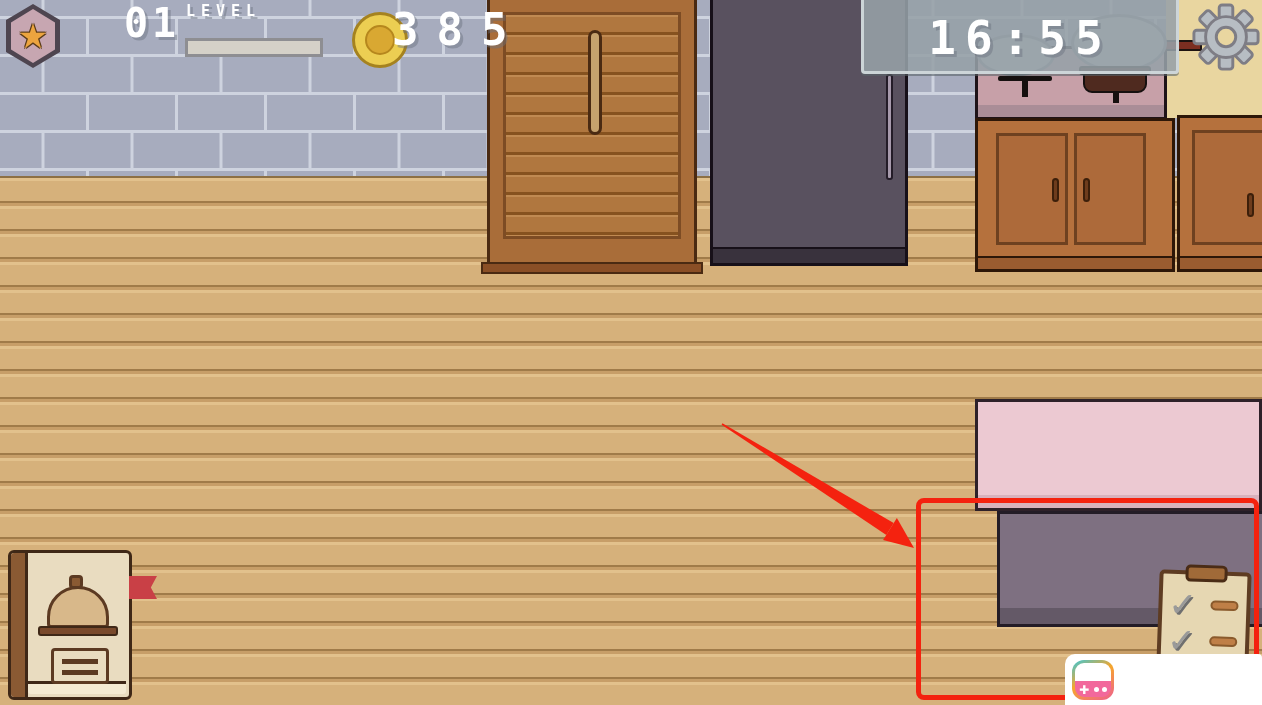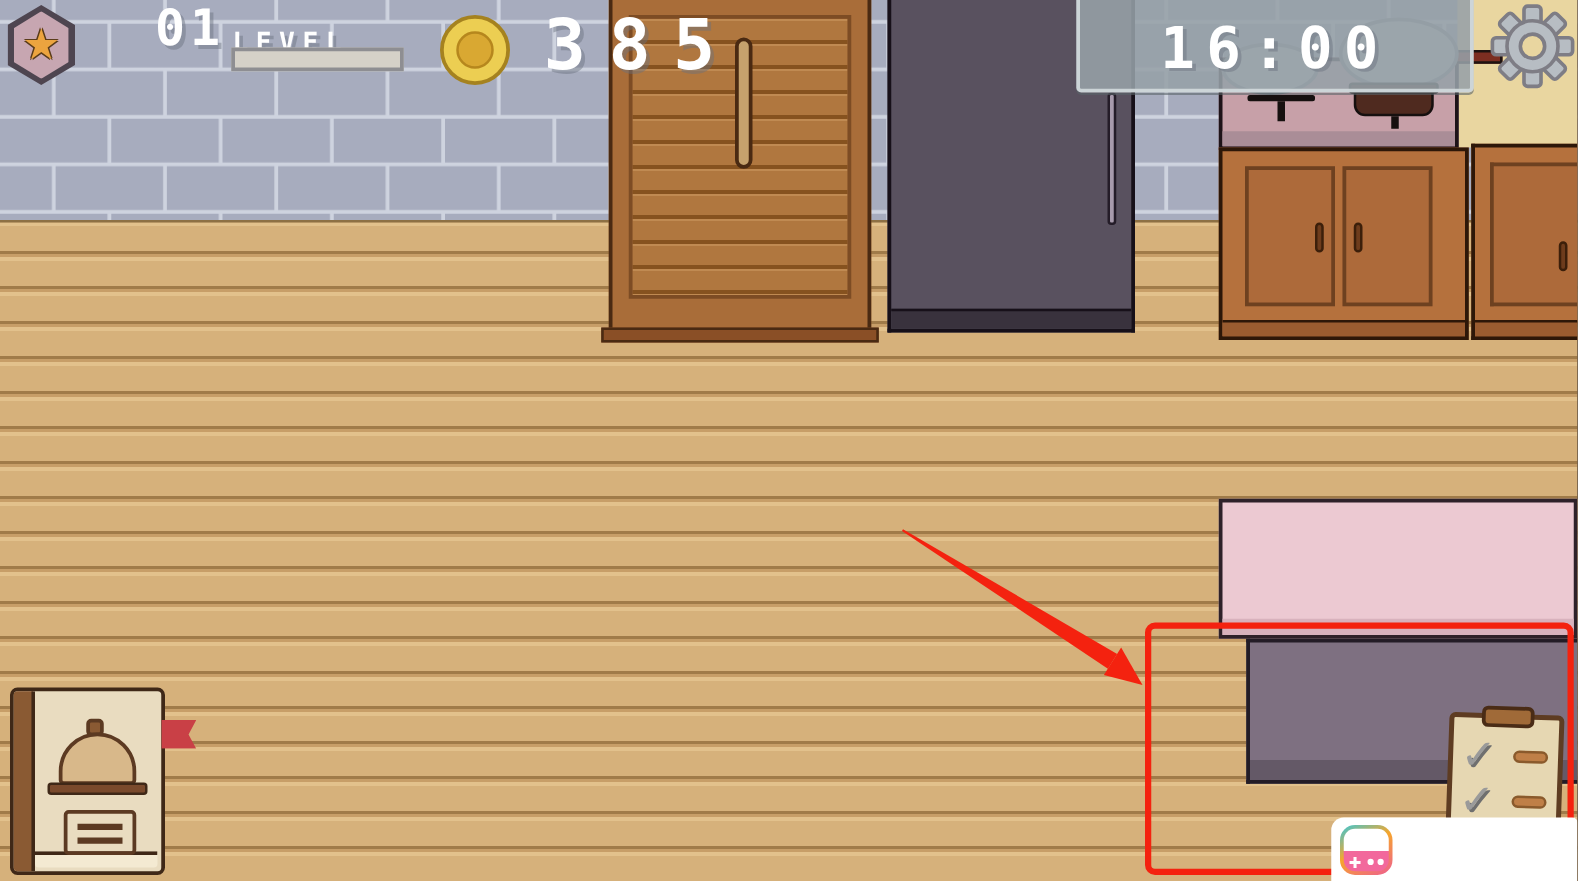--- a/index.html
+++ b/index.html
@@ -109,29 +109,29 @@
   .hud-text{ position:absolute; color:#fff; font-family:"DejaVu Sans Mono", monospace;
     font-weight:800; text-shadow:3px 3px 0 rgba(107,112,126,.45); z-index:8; white-space:nowrap; }
   .badge{ left:6px; top:4px; width:54px; height:64px; z-index:8;
     clip-path:polygon(50% 0,100% 25%,100% 75%,50% 100%,0 75%,0 25%); background:#4e4550; }
   .badge-in{ position:absolute; left:5px; top:5px; right:5px; bottom:5px;
     clip-path:polygon(50% 0,100% 25%,100% 75%,50% 100%,0 75%,0 25%); background:#c7a6b1;
     display:flex; align-items:center; justify-content:center; }
   .badge-star{ font-size:34px; color:#eca43f; line-height:1;
     text-shadow:1px 1px 0 #5a3c1a,-1px 1px 0 #5a3c1a,1px -1px 0 #5a3c1a,-1px -1px 0 #5a3c1a; }
   .lvl-num{ left:96px; top:0; font-size:40px; letter-spacing:4px;margin-left:28px; }
-  .lvl-label{ left:186px; top:22px; font-size:21px; letter-spacing:6px; }
+  .lvl-label{ left:186px; top:2px; font-size:15px; letter-spacing:6px; }
   .lvl-bar{ left:185px; top:38px; width:138px; height:19px; background:#d5d1c8;
     border:3px solid #8e8e92; z-index:8; }
   .lvl-fill{ height:100%; width:0; background:#9bcf5a; }
   .coin{ left:352px; top:12px; width:56px; height:56px; border-radius:50%;
     background:#ecce52; border:3px solid #a5821f; z-index:8; }
   .coin-in{ position:absolute; left:10px; top:10px; width:30px; height:30px; border-radius:50%;
     background:#d9a832; border:2px solid #b6871d; }
-  .coin-count{ left:435px; top:4px; font-size:56px; letter-spacing:18px; }
+  .coin-count{ left:392px; top:4px; font-size:44px; letter-spacing:18px; }
   .timer-panel{ left:861px; top:-6px; width:318px; height:80px;
     background:rgba(150,160,167,.88); border:3px solid rgba(208,216,218,.95); border-radius:4px;
     box-shadow:0 2px 0 rgba(90,100,105,.6); z-index:8;
     display:flex; align-items:center; justify-content:center; }
   .timer-text{ color:#fff; font-family:"DejaVu Sans Mono", monospace; font-weight:800;
     font-size:46px; letter-spacing:9px; text-shadow:3px 3px 0 rgba(107,112,126,.45); padding-top:8px; }
   .gear-wrap{ left:1190px; top:2px; width:72px; height:70px; z-index:8; cursor:pointer; }
 
   
   .watermark{ left:1065px; top:654px; width:197px; height:51px; background:#fff;
@@ -252,21 +252,21 @@
   <div class="hud-text lvl-label">LEVEL</div>
   <div class="abs lvl-bar">
     <div class="lvl-fill"></div>
   </div>
   <div class="abs coin">
     <div class="coin-in"></div>
   </div>
   <div class="hud-text coin-count">385</div>
 
   <div class="abs timer-panel">
-    <span class="timer-text">16:00</span>
+    <span class="timer-text">16:55</span>
   </div>
 
   <div class="abs gear-wrap">
     <svg viewBox="-36 -36 72 72" width="72" height="70">
       <g fill="#b7bdc3" stroke="#7e7d85" stroke-width="3">
         <rect x="-7" y="-33" width="14" height="16" rx="3"></rect>
         <rect x="-7" y="-33" width="14" height="16" rx="3" transform="rotate(45)"></rect>
         <rect x="-7" y="-33" width="14" height="16" rx="3" transform="rotate(90)"></rect>
         <rect x="-7" y="-33" width="14" height="16" rx="3" transform="rotate(135)"></rect>
         <rect x="-7" y="-33" width="14" height="16" rx="3" transform="rotate(180)"></rect>

